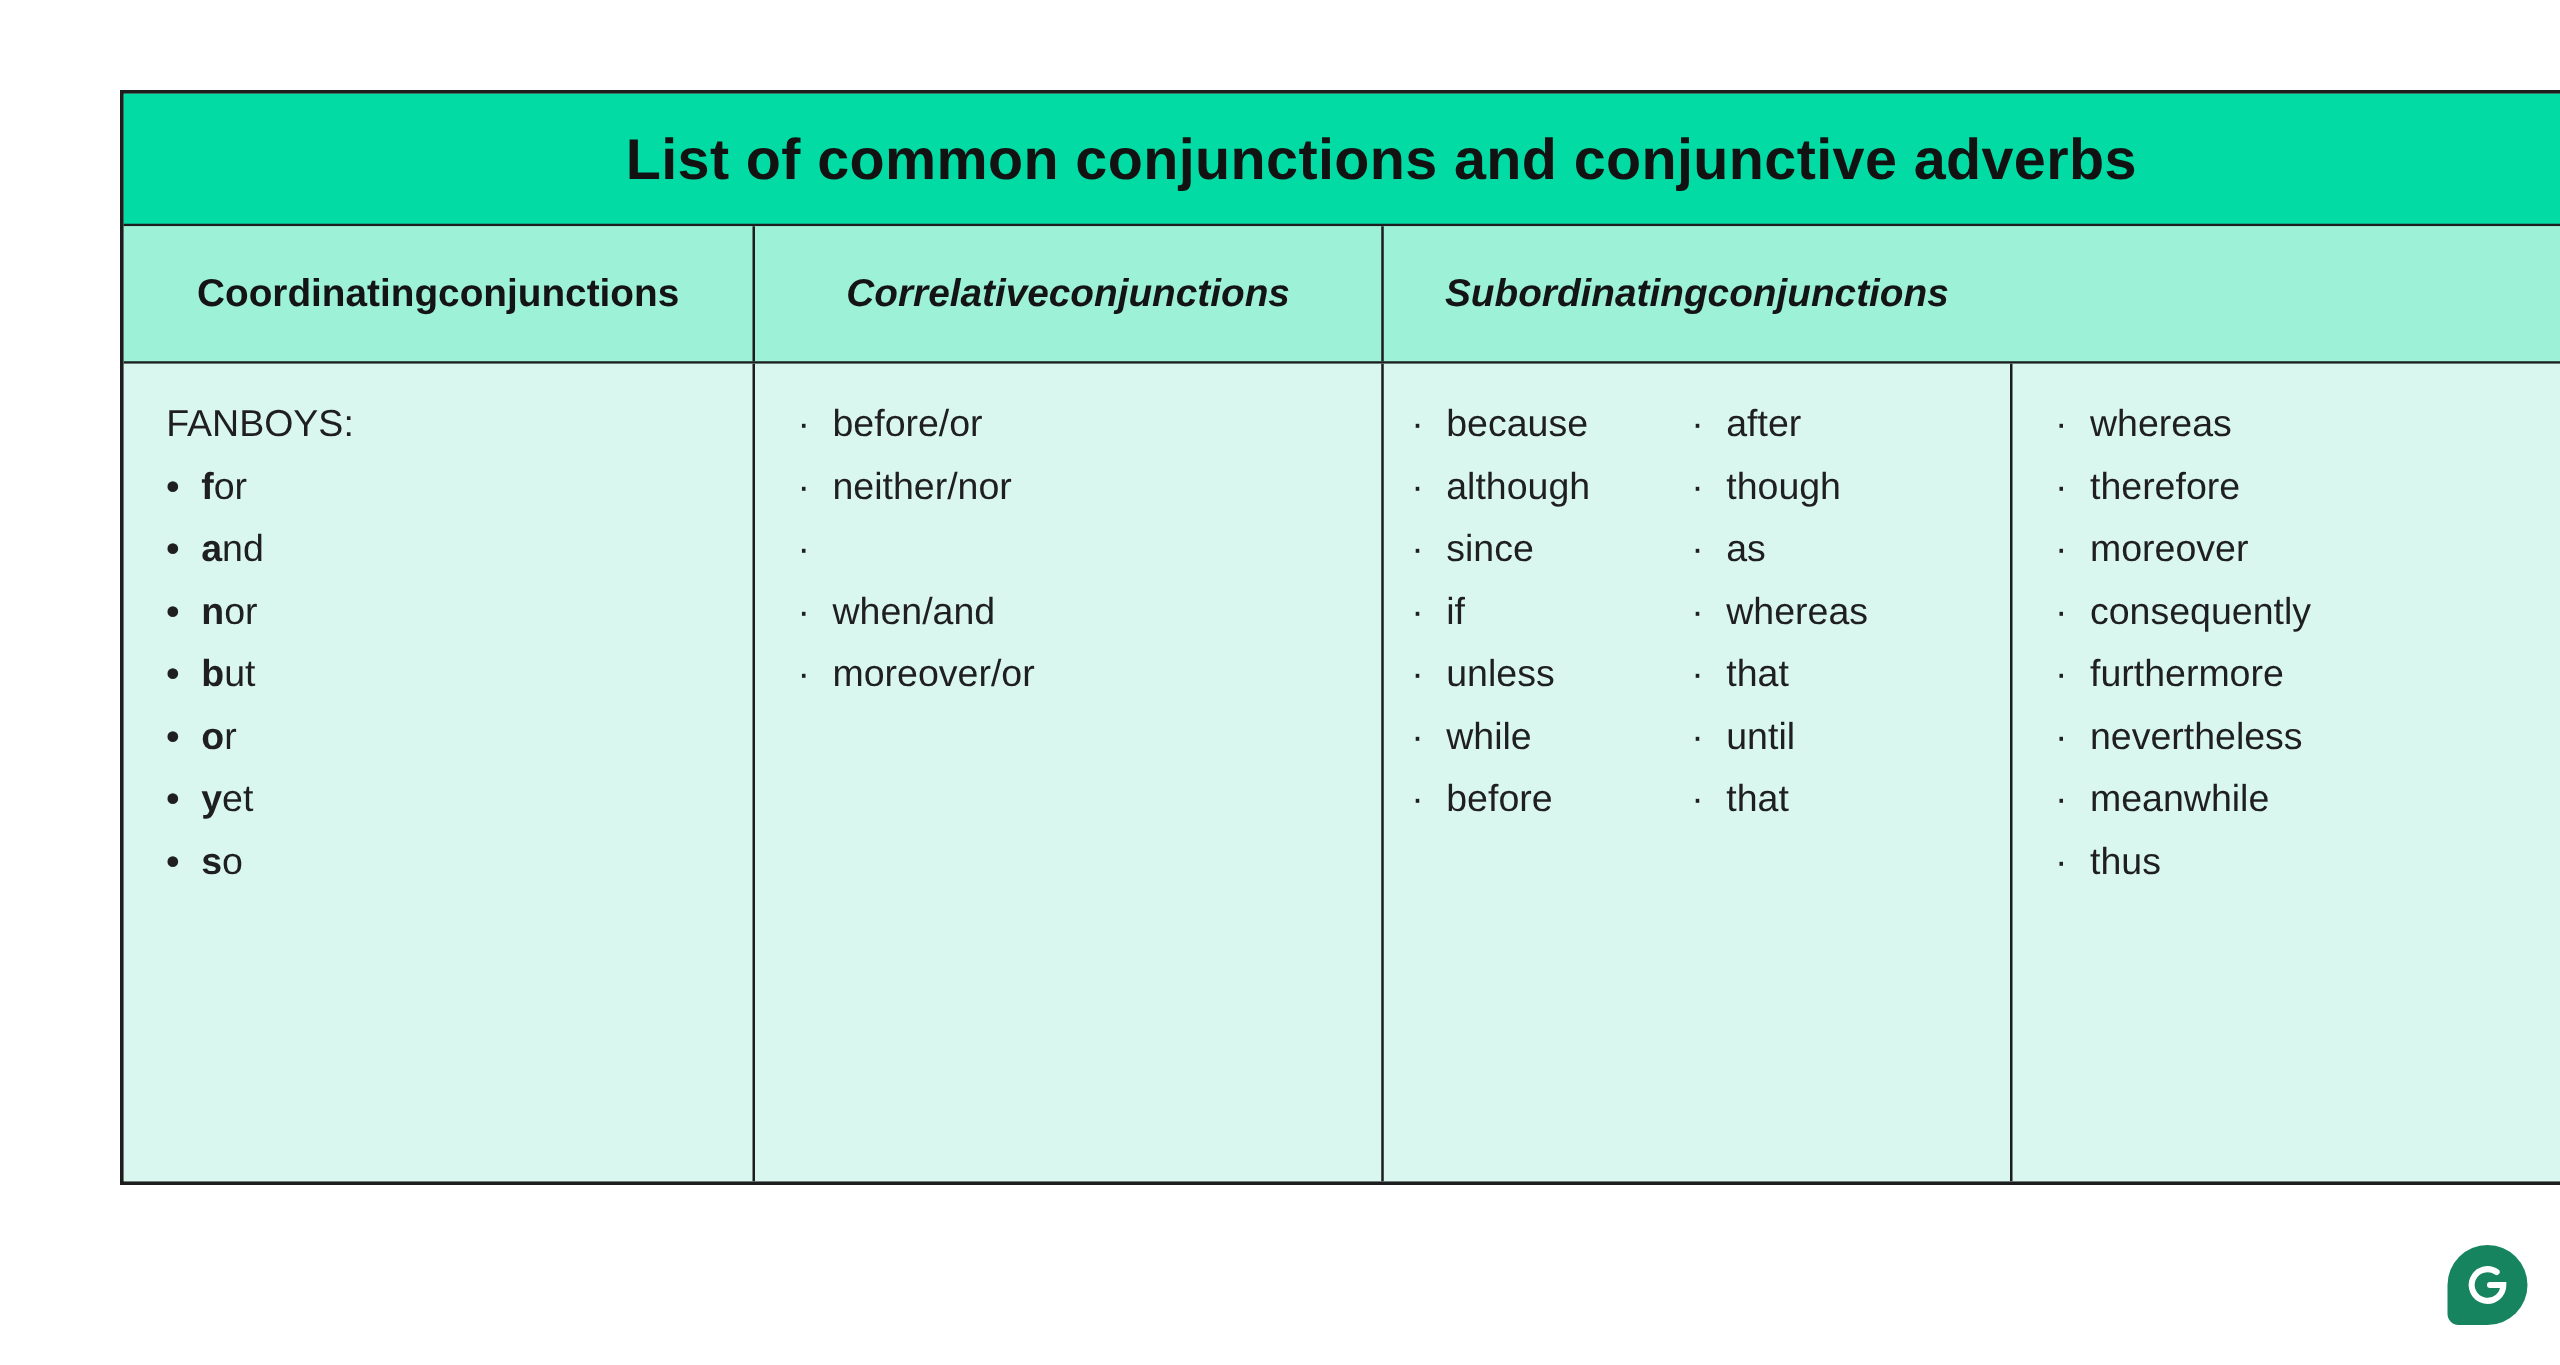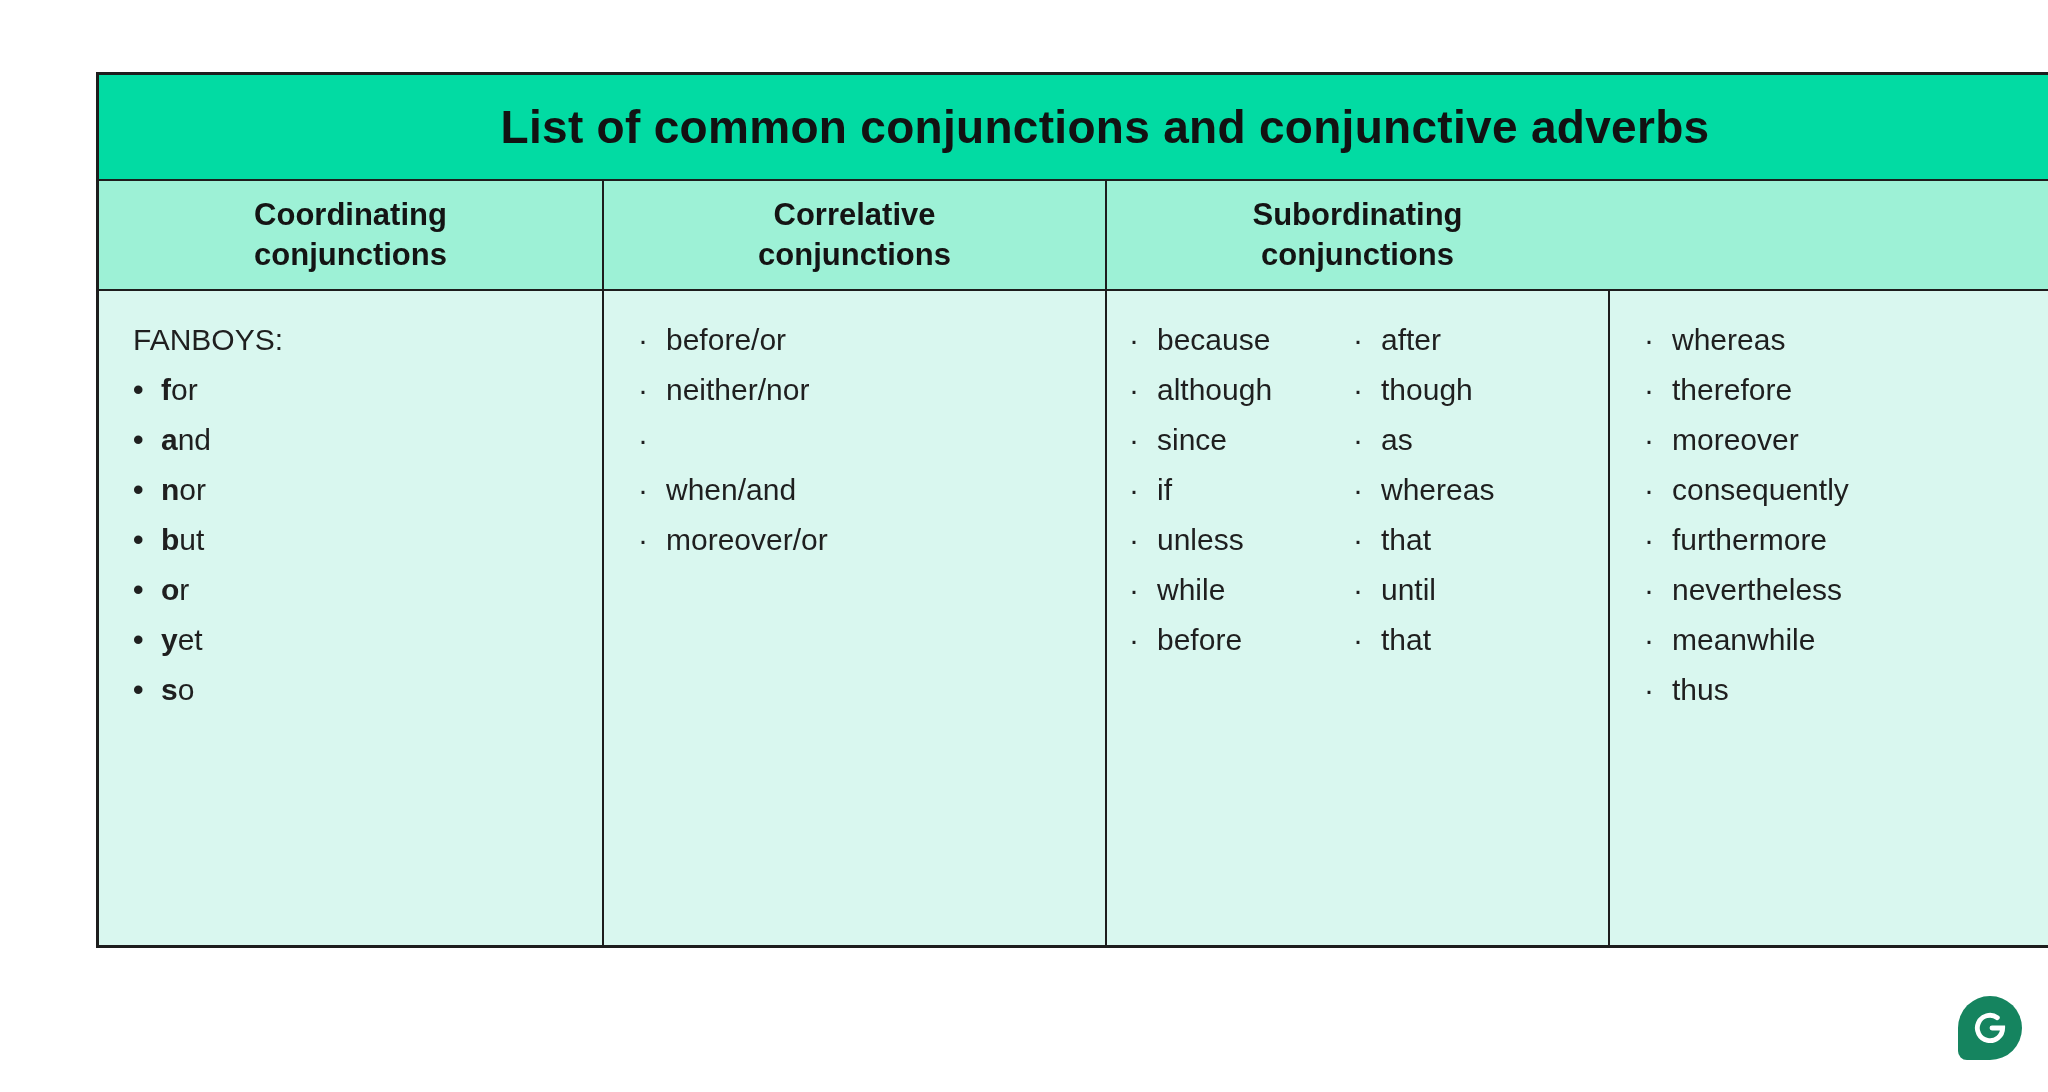--- a/index.html
+++ b/index.html
@@ -30,24 +30,24 @@
   }
   .title-bar h1{
     margin:0;font-size:46px;font-weight:700;color:#121212;letter-spacing:.3px;
   }
   .header-row{
     height:110px;flex:0 0 110px;background:var(--header-bg);
     display:grid;grid-template-columns:repeat(4,1fr);
     border-bottom:2px solid var(--border);
   }
   .hcell{
-    display:flex;flex-direction:column;align-items:center;justify-content:center;
+    display:flex;flex-direction:row;align-items:center;justify-content:center;
     font-size:31px;font-weight:700;line-height:40px;color:#141414;text-align:right;
   }
-  .hcell + .hcell{border-left:2px solid var(--border);}
+  .hcell + .hcell{border-left:2px solid var(--border);font-style:italic;}
   .body-row{
     flex:1;display:grid;grid-template-columns:repeat(4,1fr);
     background:var(--body-bg);
   }
   .bcell{
     padding:24px 32px 0 34px;font-size:30px;
   }
   .bcell + .bcell{border-left:2px solid var(--border);}
   .intro{line-height:50px;}
   .li{display:flex;line-height:50px;align-items:baseline;}

